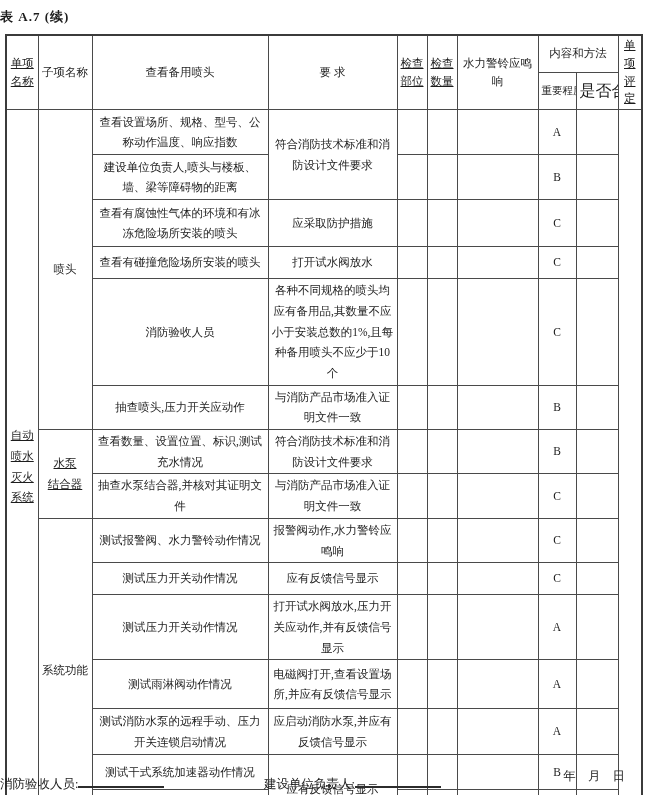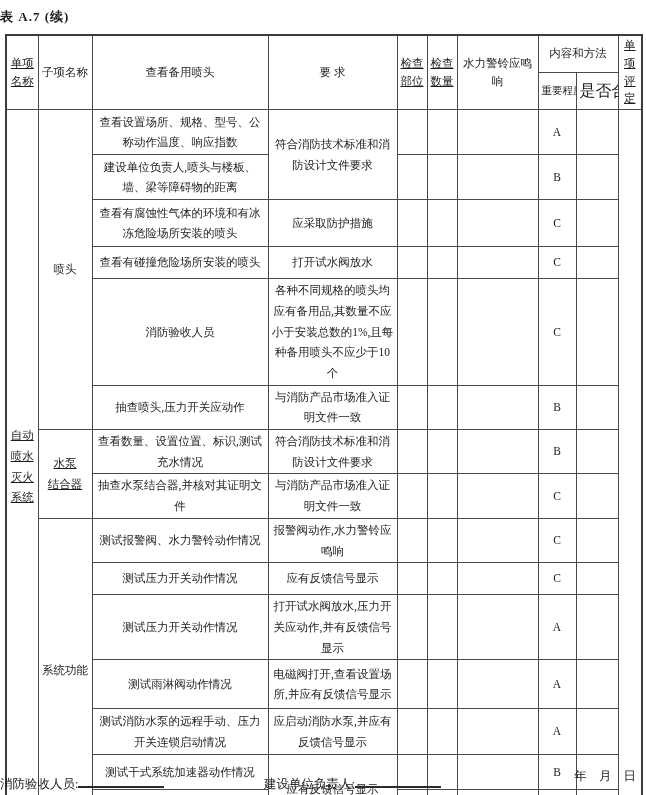--- a/index.html
+++ b/index.html
@@ -54,21 +54,21 @@
   }
   .footer {
     position: absolute;
     left: 0;
     top: 768px;
     width: 646px;
     font-size: 12.5px;
   }
   .footer .sig-left   { position: absolute; left: 0;   top: 6px; }
   .footer .sig-mid    { position: absolute; left: 264px; top: 6px; }
-  .footer .sig-date   { position: absolute; right: 10px; top: 0; word-spacing: 9px; text-align: right; }
+  .footer .sig-date   { position: absolute; right: 21px; top: 0; word-spacing: 9px; text-align: right; }
   .blank-line {
     display: inline-block;
     width: 86px;
     height: 12px;
     border-bottom: 2px solid #2c2c2c;
     vertical-align: baseline;
   }
 </style>
 </head>
 <body>

